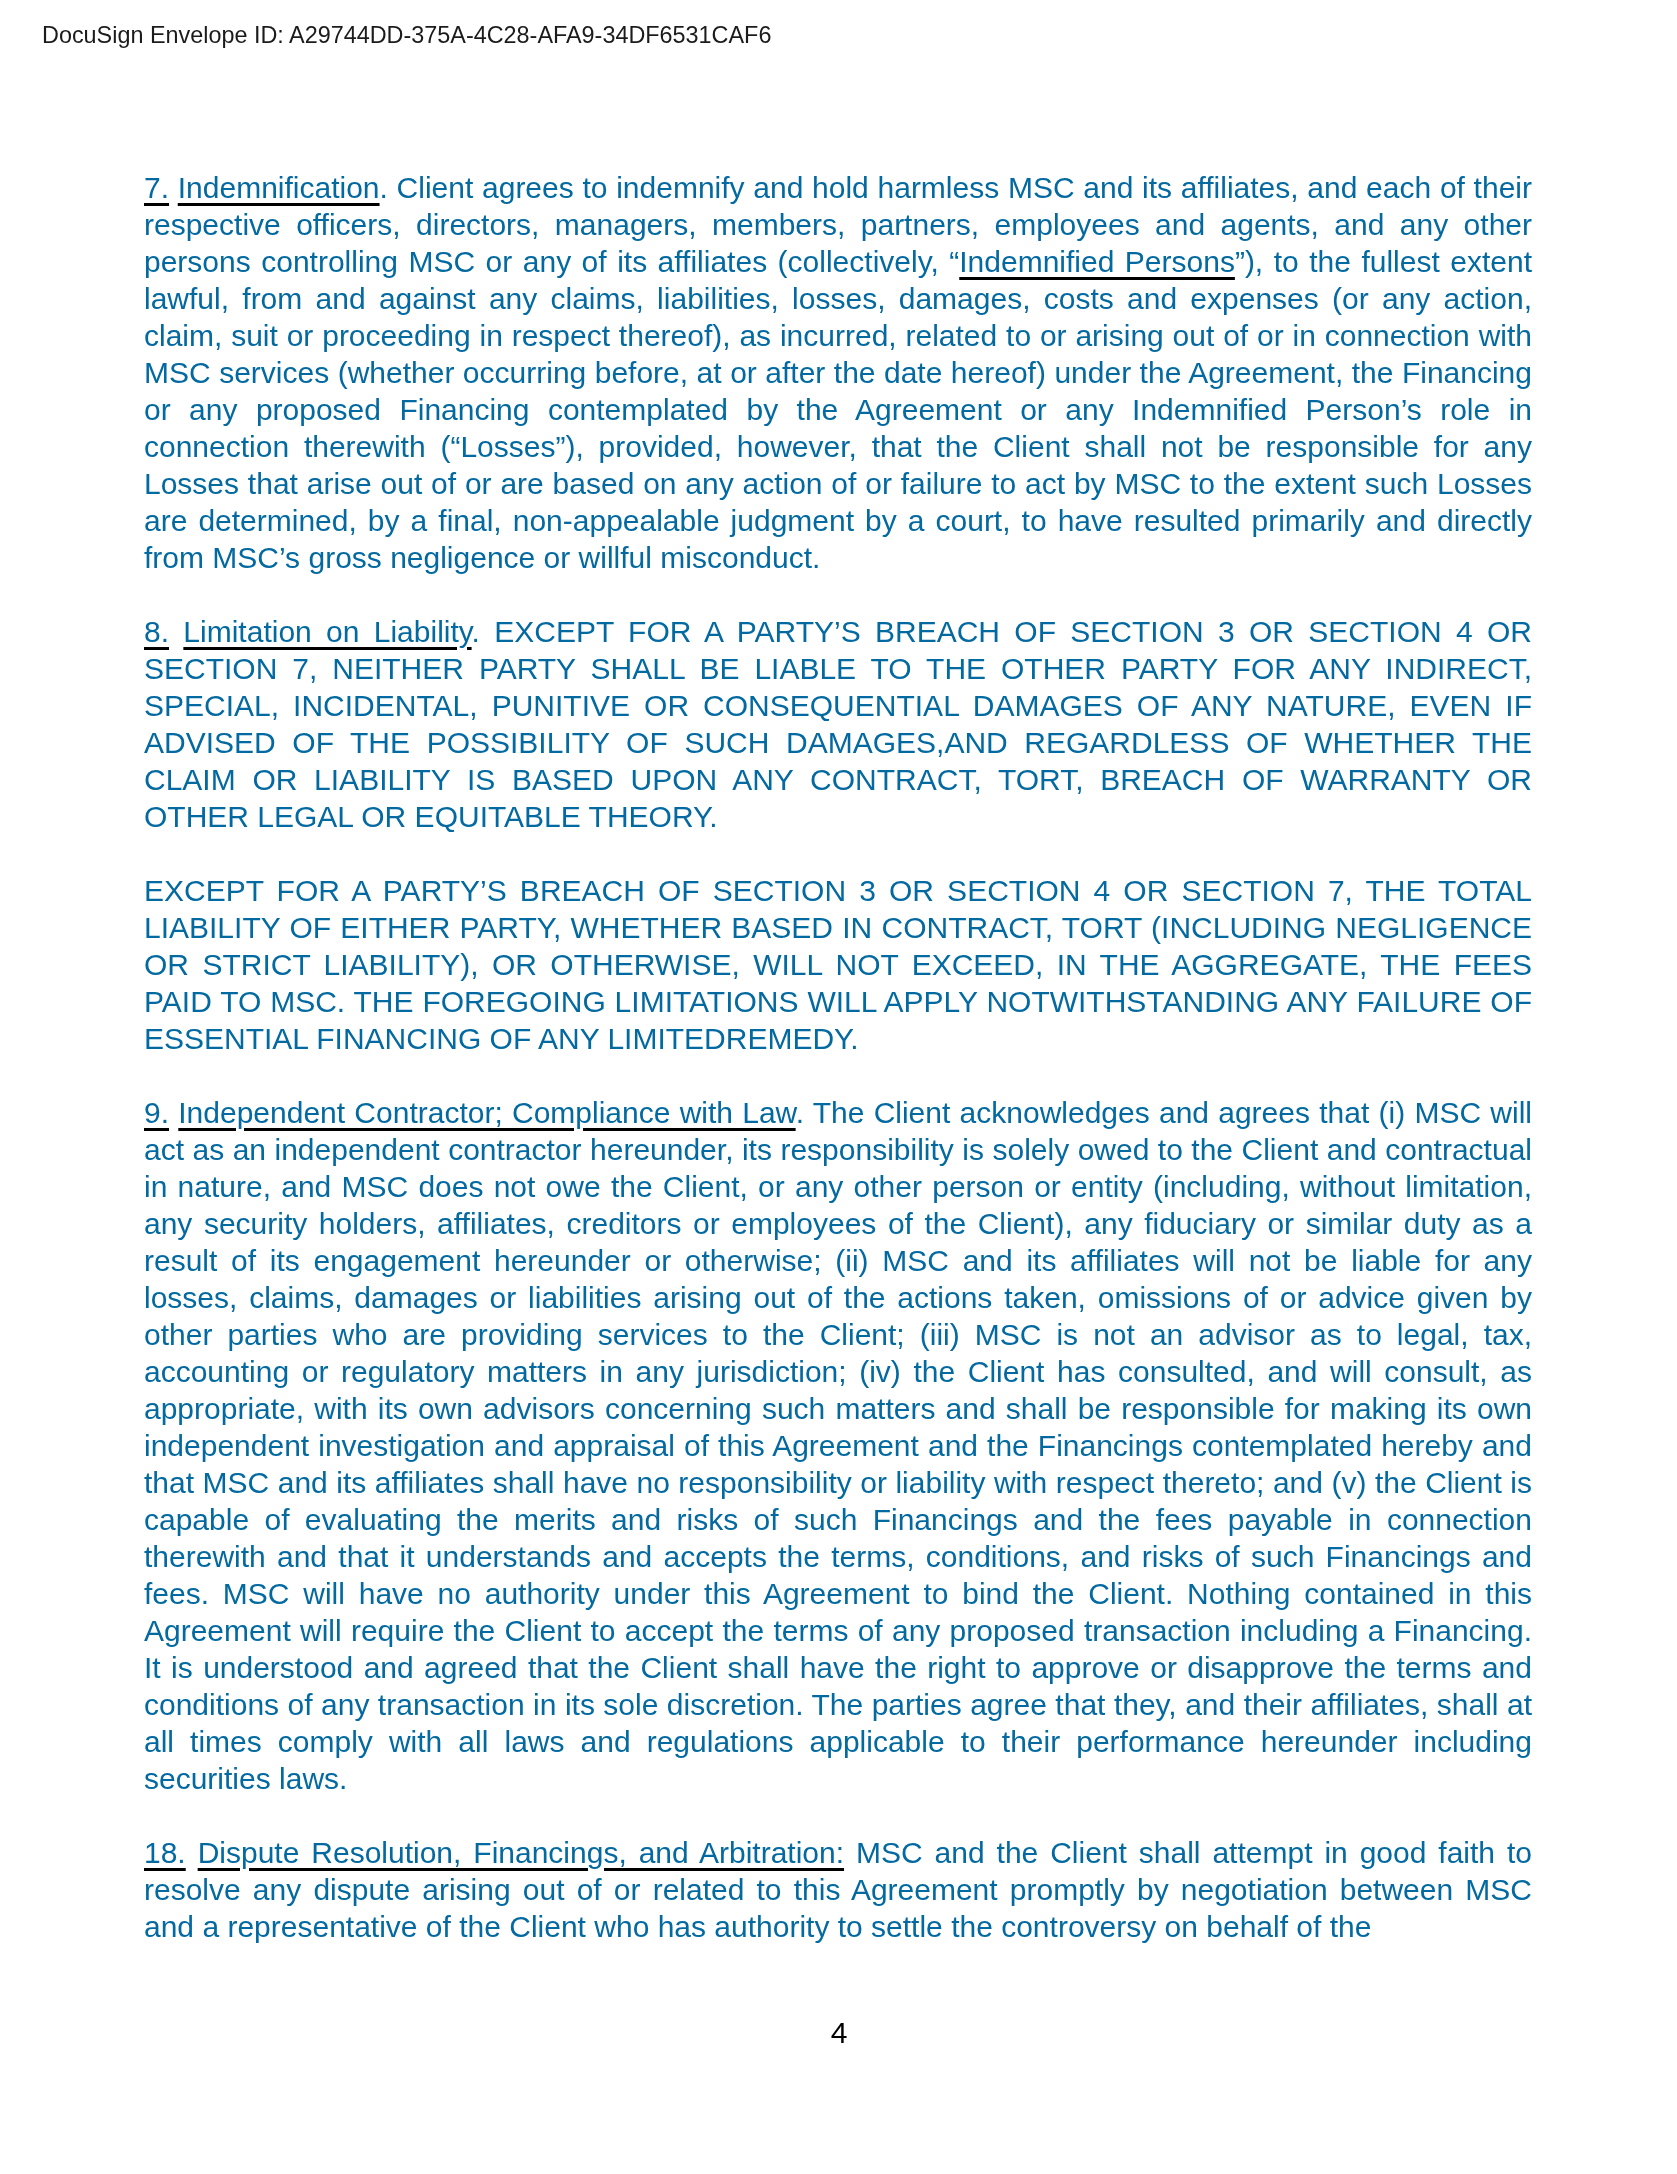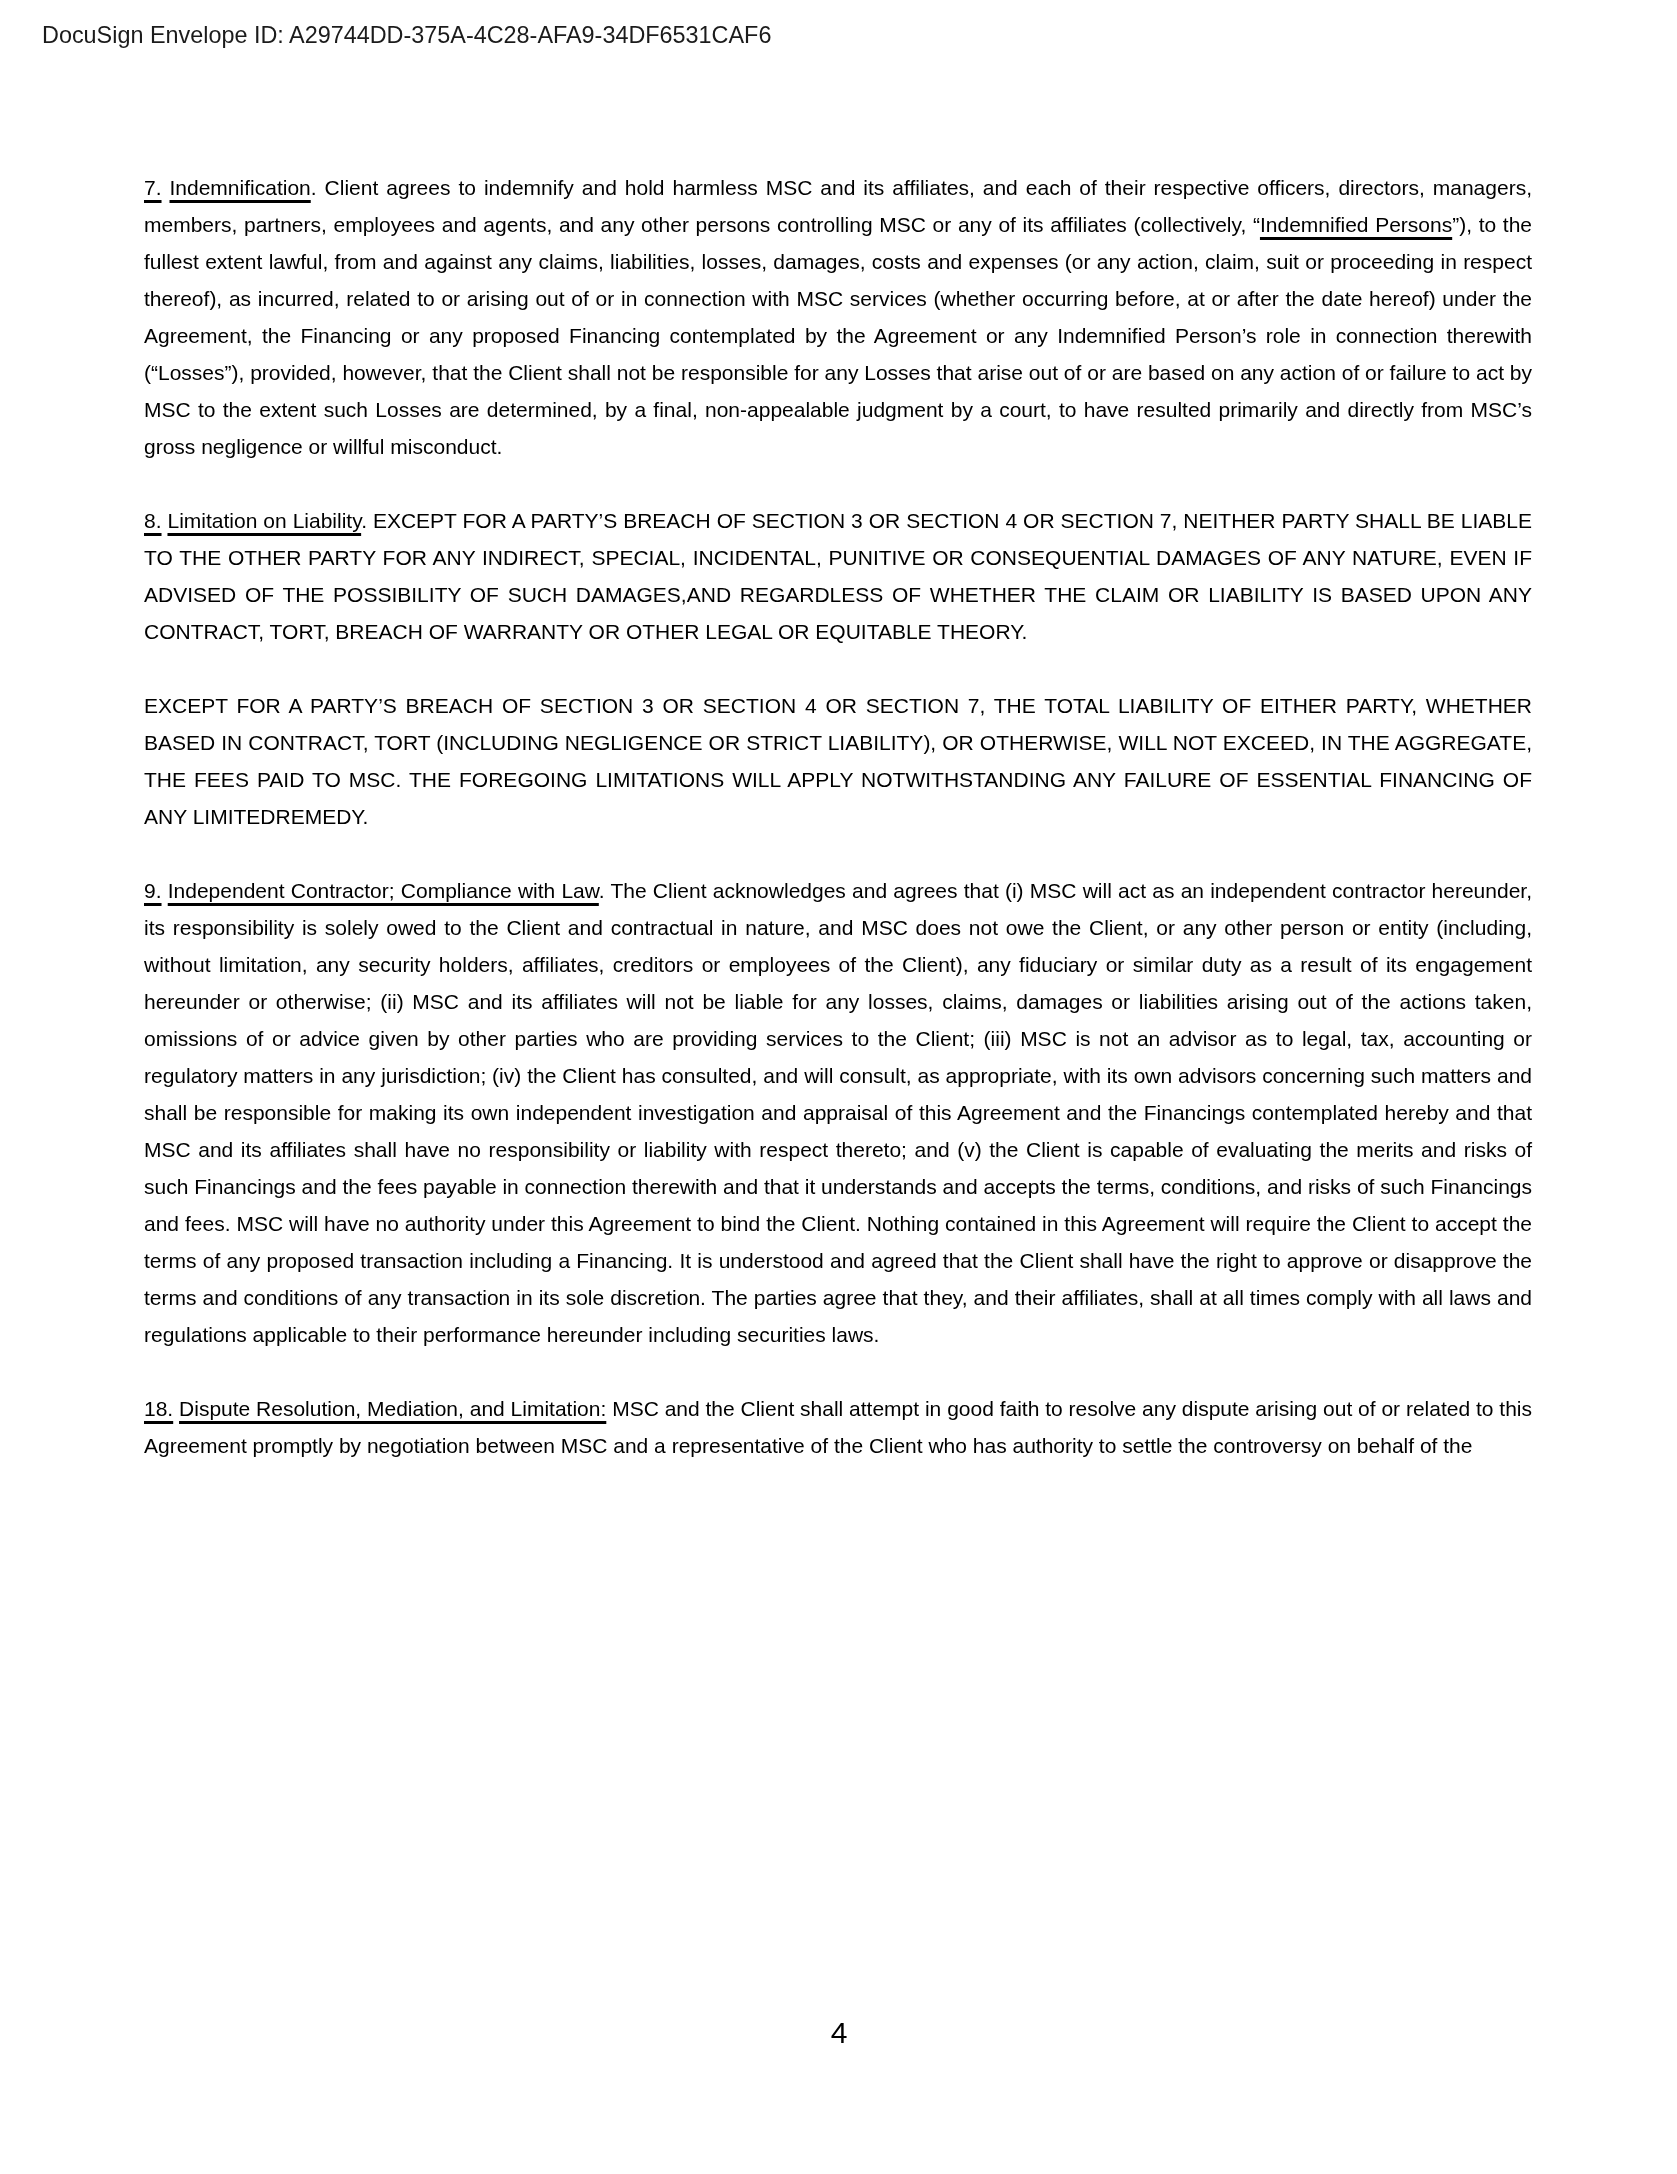--- a/index.html
+++ b/index.html
@@ -23,25 +23,25 @@
     line-height: 27px;
     color: #1b1b1b;
     white-space: nowrap;
     text-align: right;
   }
   .doc-body {
     position: absolute;
     left: 144px;
     top: 169px;
     width: 1388px;
-    font-size: 21px;
+    font-size: 30px;
     line-height: 37px;
     text-align: justify;
     text-justify: inter-word;
-    color: #000000;
+    color: #0369a1;
   }
   .para {
     margin: 0 0 37px 0;
     padding: 0;
   }
   .u {
     text-decoration: underline;
     text-decoration-thickness: 2.7px;
     text-underline-offset: 4.5px;
     text-decoration-color: #000000;
@@ -60,17 +60,17 @@
 </head>
 <body>
 
 <div class="docusign-header">DocuSign Envelope ID: A29744DD-375A-4C28-AFA9-34DF6531CAF6</div>
 
 <div class="doc-body">
     <p class="para"><span class="u">7.</span><span> </span><span class="u">Indemnification</span><span>. Client agrees to indemnify and hold harmless MSC and its affiliates, and each of their respective officers, directors, managers, members, partners, employees and agents, and any other persons controlling MSC or any of its affiliates (collectively, “</span><span class="u">Indemnified Persons</span><span>”), to the fullest extent lawful, from and against any claims, liabilities, losses, damages, costs and expenses (or any action, claim, suit or proceeding in respect thereof), as incurred, related to or arising out of or in connection with MSC services (whether occurring before, at or after the date hereof) under the Agreement, the Financing or any proposed Financing contemplated by the Agreement or any Indemnified Person’s role in connection therewith (“Losses”), provided, however, that the Client shall not be responsible for any Losses that arise out of or are based on any action of or failure to act by MSC to the extent such Losses are determined, by a final, non-appealable judgment by a court, to have resulted primarily and directly from MSC’s gross negligence or willful misconduct.</span></p>
     <p class="para"><span class="u">8.</span><span> </span><span class="u">Limitation on Liability</span><span>. EXCEPT FOR A PARTY’S BREACH OF SECTION 3 OR SECTION 4 OR SECTION 7, NEITHER PARTY SHALL BE LIABLE TO THE OTHER PARTY FOR ANY INDIRECT, SPECIAL, INCIDENTAL, PUNITIVE OR CONSEQUENTIAL DAMAGES OF ANY NATURE, EVEN IF ADVISED OF THE POSSIBILITY OF SUCH DAMAGES,AND REGARDLESS OF WHETHER THE CLAIM OR LIABILITY IS BASED UPON ANY CONTRACT, TORT, BREACH OF WARRANTY OR OTHER LEGAL OR EQUITABLE THEORY.</span></p>
     <p class="para"><span>EXCEPT FOR A PARTY’S BREACH OF SECTION 3 OR SECTION 4 OR SECTION 7, THE TOTAL LIABILITY OF EITHER PARTY, WHETHER BASED IN CONTRACT, TORT (INCLUDING NEGLIGENCE OR STRICT LIABILITY), OR OTHERWISE, WILL NOT EXCEED, IN THE AGGREGATE, THE FEES PAID TO MSC. THE FOREGOING LIMITATIONS WILL APPLY NOTWITHSTANDING ANY FAILURE OF ESSENTIAL FINANCING OF ANY LIMITEDREMEDY.</span></p>
     <p class="para"><span class="u">9.</span><span> </span><span class="u">Independent Contractor; Compliance with Law</span><span>. The Client acknowledges and agrees that (i) MSC will act as an independent contractor hereunder, its responsibility is solely owed to the Client and contractual in nature, and MSC does not owe the Client, or any other person or entity (including, without limitation, any security holders, affiliates, creditors or employees of the Client), any fiduciary or similar duty as a result of its engagement hereunder or otherwise; (ii) MSC and its affiliates will not be liable for any losses, claims, damages or liabilities arising out of the actions taken, omissions of or advice given by other parties who are providing services to the Client; (iii) MSC is not an advisor as to legal, tax, accounting or regulatory matters in any jurisdiction; (iv) the Client has consulted, and will consult, as appropriate, with its own advisors concerning such matters and shall be responsible for making its own independent investigation and appraisal of this Agreement and the Financings contemplated hereby and that MSC and its affiliates shall have no responsibility or liability with respect thereto; and (v) the Client is capable of evaluating the merits and risks of such Financings and the fees payable in connection therewith and that it understands and accepts the terms, conditions, and risks of such Financings and fees. MSC will have no authority under this Agreement to bind the Client.  Nothing contained in this Agreement will require the Client to accept the terms of any proposed transaction including a Financing.  It is understood and agreed that the Client shall have the right to approve or disapprove the terms and conditions of any transaction in its sole discretion.  The parties agree that they, and their affiliates, shall at all times comply with all laws and regulations applicable to their performance hereunder including securities laws.</span></p>
-    <p class="para"><span class="u">18.</span><span> </span><span class="u">Dispute Resolution, Mediation, and Limitation:</span><span> MSC and the Client shall attempt in good faith to resolve any dispute arising out of or related to this Agreement promptly by negotiation between MSC and a representative of the Client who has authority to settle the controversy on behalf of the</span></p>
+    <p class="para"><span class="u">18.</span><span> </span><span class="u">Dispute Resolution, Financings, and Arbitration:</span><span> MSC and the Client shall attempt in good faith to resolve any dispute arising out of or related to this Agreement promptly by negotiation between MSC and a representative of the Client who has authority to settle the controversy on behalf of the</span></p>
   </div>
 
 <div class="page-footer">4</div>
 
 
 </body></html>

